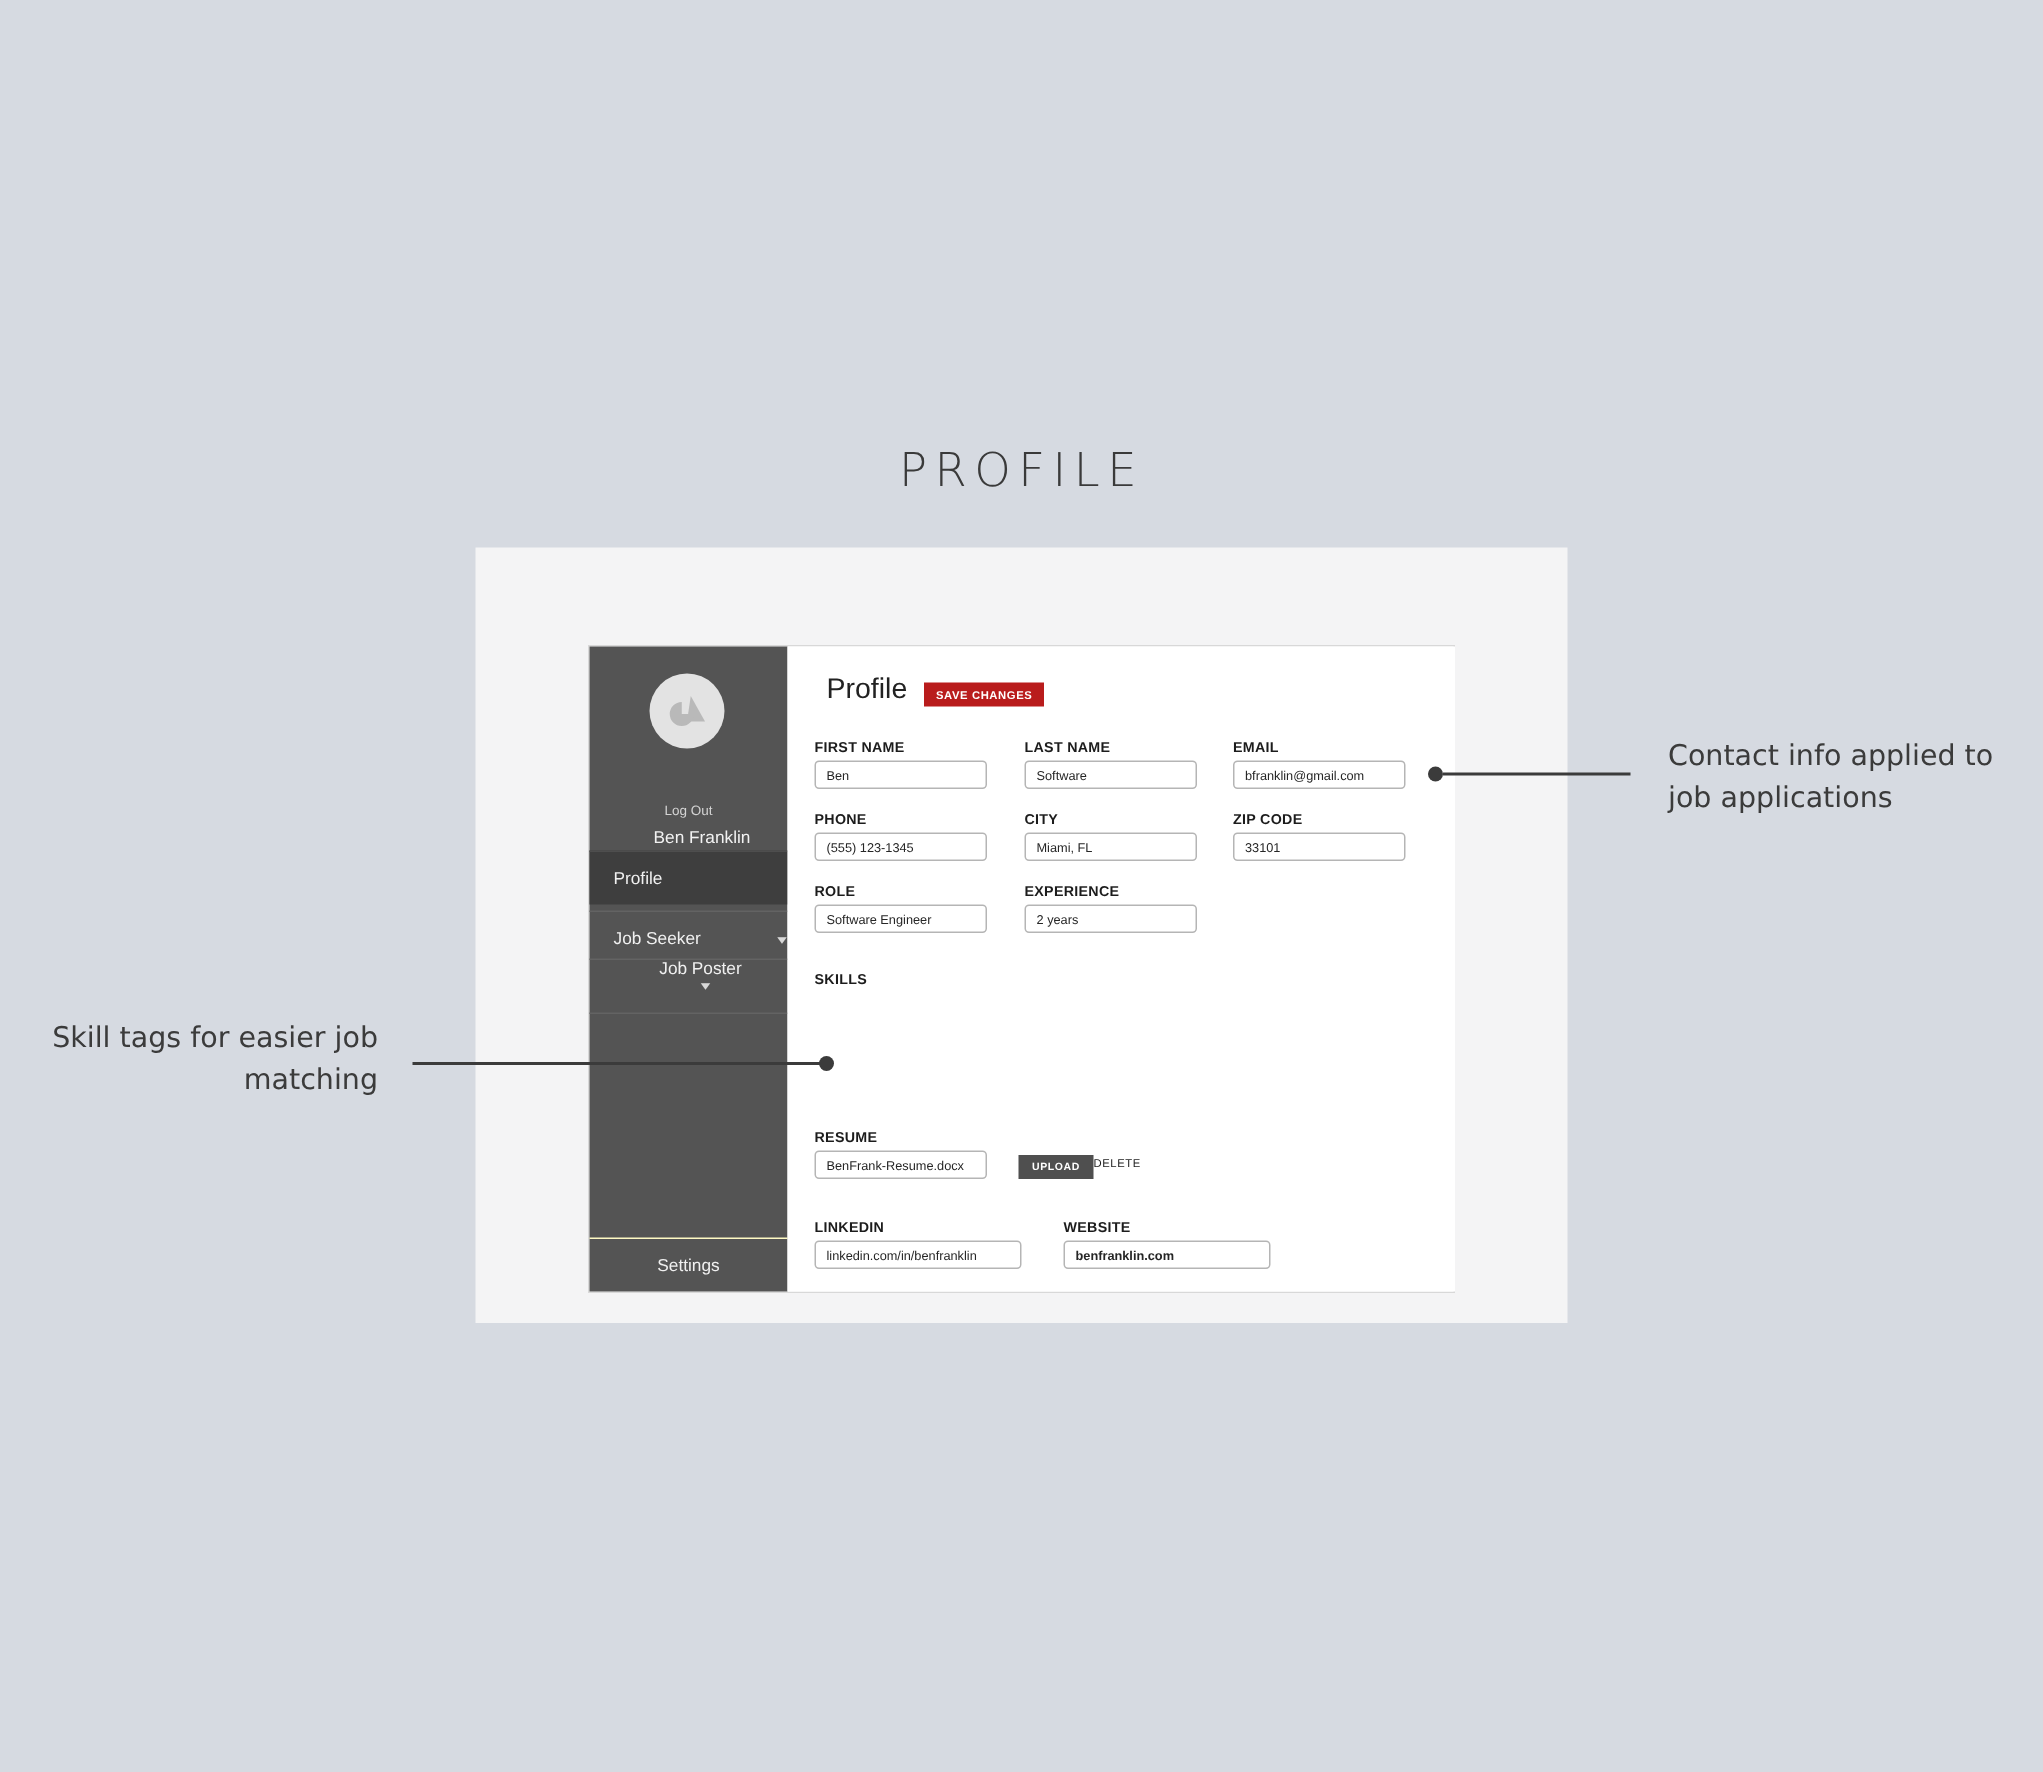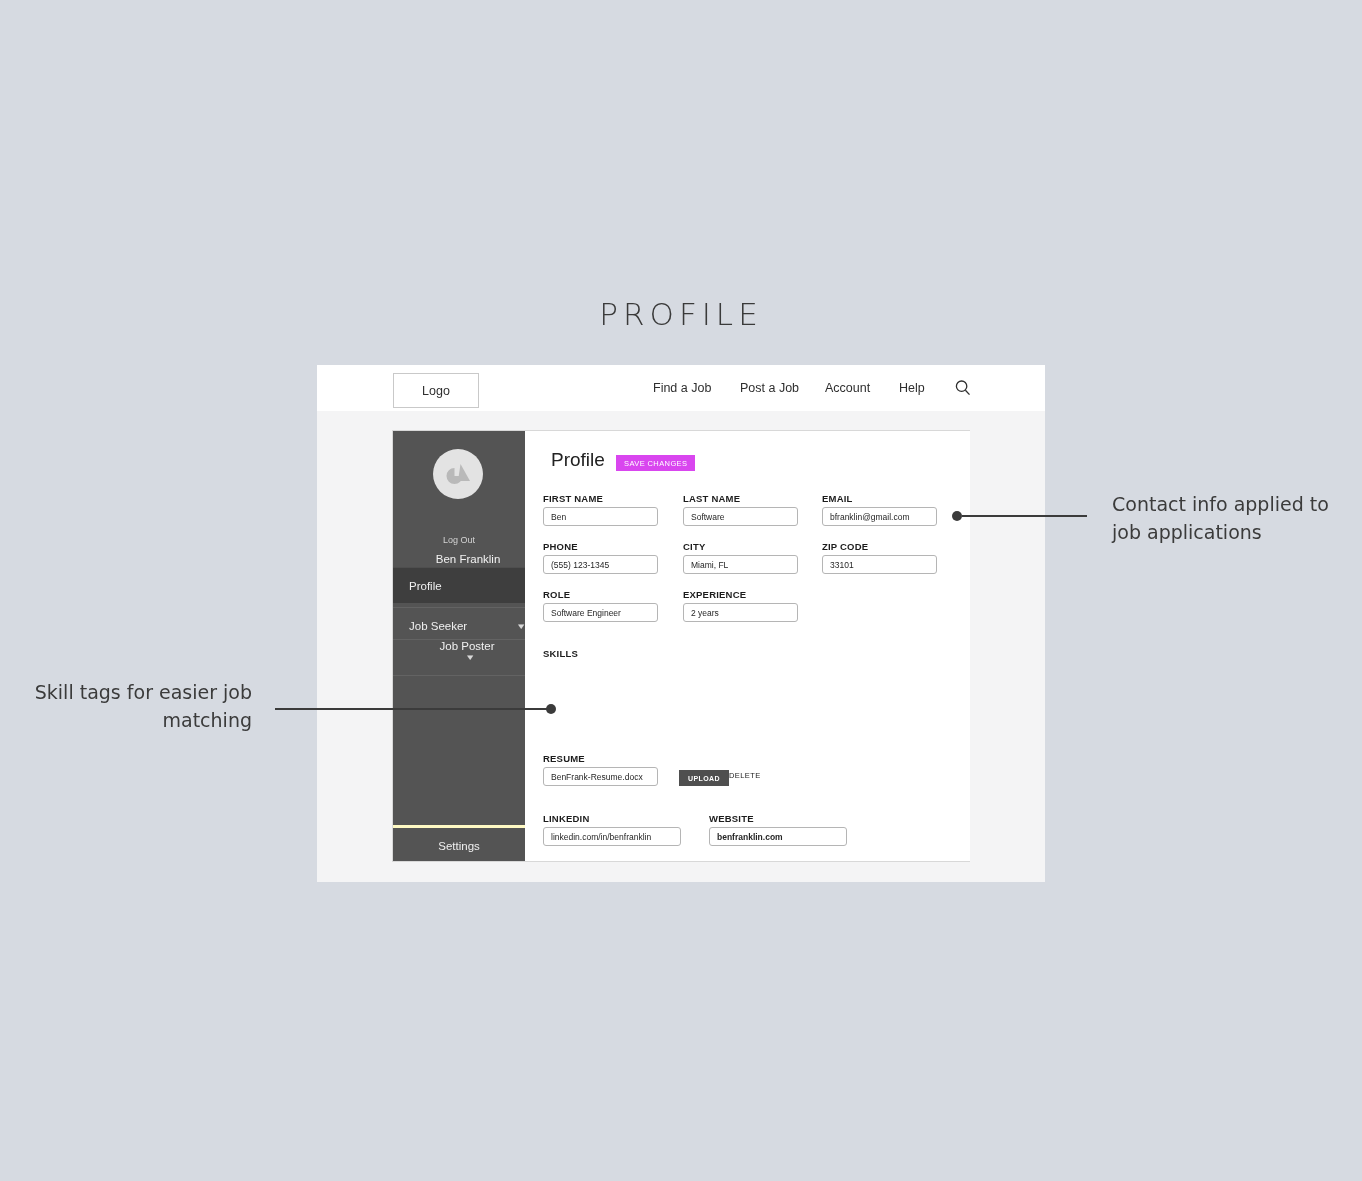--- a/index.html
+++ b/index.html
@@ -160,21 +160,21 @@
     position: absolute;
     left: 0;
     top: 394px;
     width: 132px;
     height: 36px;
     display: flex;
     align-items: center;
     justify-content: center;
     color: #f0f0f0;
     font-size: 11.5px;
-    border-top: 3px solid #fef9c3;
+    border-top: 1px solid #fef9c3;
   }
 
   
   #content {
     position: absolute;
     left: 132px;
     top: 0;
     width: 445px;
     height: 430px;
     background: #ffffff;
@@ -186,24 +186,24 @@
     font-size: 19px;
     color: #222;
     font-weight: 400;
   }
   #save-changes {
     position: absolute;
     left: 91px;
     top: 24px;
     height: 16px;
     padding: 0 8px;
-    background: #d946ef;
+    background: #b91c1c;
     color: #ffffff;
     font-size: 7.5px;
-    font-weight: normal;
+    font-weight: bold;
     letter-spacing: .4px;
     display: flex;
     align-items: center;
   }
 
   .field-label {
     position: absolute;
     font-size: 9.5px;
     font-weight: bold;
     color: #1c1c1c;
@@ -325,35 +325,20 @@
   #leader-line-left  { left: 275px; top: 708px; width: 278px; }
   #leader-dot-left   { left: 546px; top: 704px; }
 </style>
 </head>
 <body>
 
 <div id="page-title">PROFILE</div>
 
 <div id="browser-frame">
 
-  <div id="browser-header">
-    <div id="logo-box">Logo</div>
-
-    <div class="nav-link" id="nav-find">Find a Job</div>
-    <div class="nav-link" id="nav-post">Post a Job</div>
-    <div class="nav-link" id="nav-account">Account</div>
-    <div class="nav-link" id="nav-help">Help</div>
-
-    <div id="search-icon-wrap">
-      <svg width="18" height="18" viewBox="0 0 18 18">
-        <circle cx="7.6" cy="7.2" r="5.2" fill="none" stroke="#2e2e2e" stroke-width="1.3"></circle>
-        <line x1="11.4" y1="11.2" x2="15.5" y2="15.6" stroke="#2e2e2e" stroke-width="1.3"></line>
-      </svg>
-    </div>
-  </div>
 
   <div id="card">
 
     <div id="sidebar">
 
       <div id="avatar">
         <svg width="26" height="24" viewBox="0 0 26 24">
           <path d="M15.5 2 L25 19 L13 19 Z" fill="#b9b9b9"></path>
           <path d="M9.5 6 A8 8 0 1 0 17.5 14 L9.5 14 Z" fill="#b9b9b9"></path>
         </svg>

